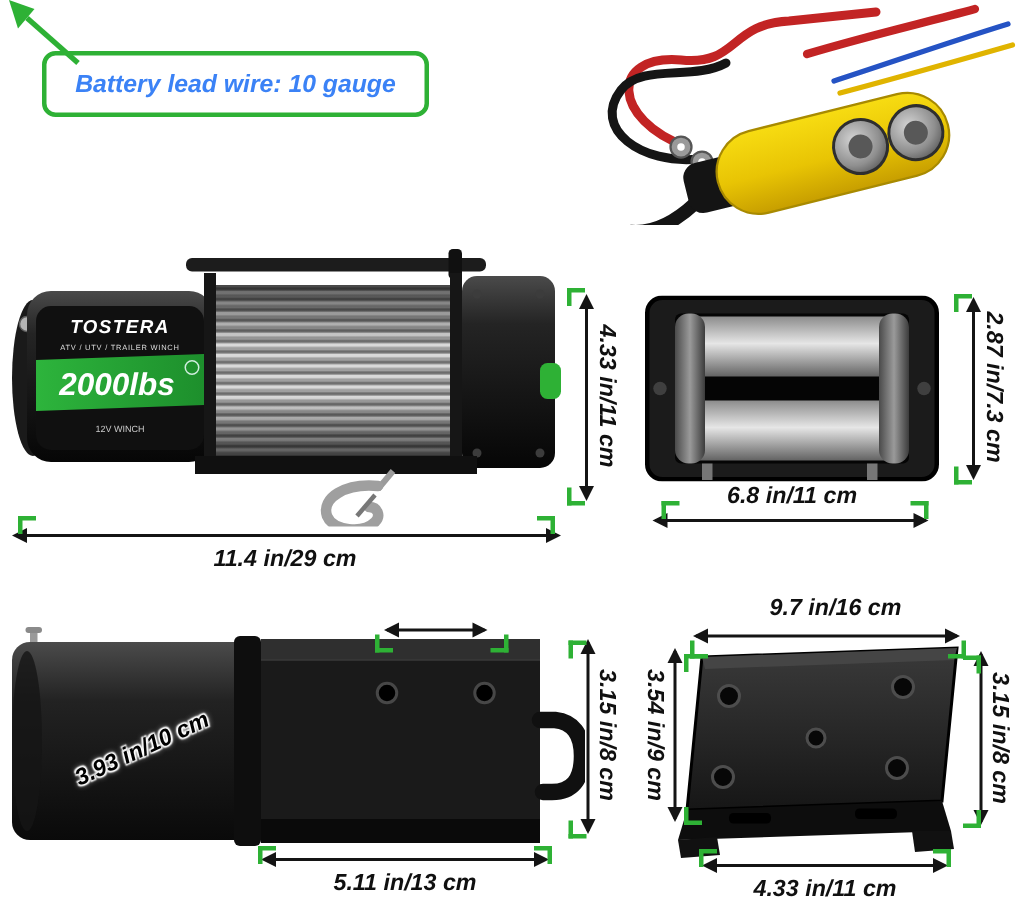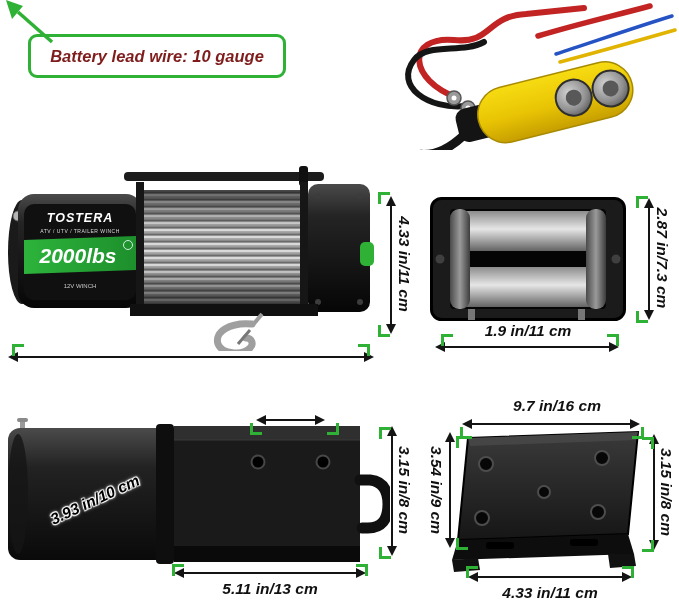--- a/index.html
+++ b/index.html
@@ -1,21 +1,21 @@
 <!DOCTYPE html>
 <html><head>
 <meta charset="utf-8">
 <style>
   html,body{margin:0;padding:0;background:#fff;}
   .canvas{position:relative;width:679px;height:613px;background:#ffffff;overflow:hidden;
           font-family:"Liberation Sans",sans-serif;}
   .abs{position:absolute;}
   .callout{position:absolute;left:28px;top:34px;width:252px;height:38px;border:3px solid #2eb135;
            border-radius:9px;display:flex;align-items:center;justify-content:center;
-           color:#7f1d1d;font-weight:bold;font-style:italic;font-size:16.5px;white-space:nowrap;}
+           color:#3b82f6;font-weight:bold;font-style:italic;font-size:16.5px;white-space:nowrap;}
   .hlabel,.vlabel,.dlabel{position:absolute;font:italic bold 15.5px "Liberation Sans",sans-serif;
            color:#101010;white-space:nowrap;}
   .hlabel{transform:translate(-50%,-50%);}
   .vlabel{transform:translate(-50%,-50%) rotate(90deg);}
   .dlabel{transform:translate(-50%,-50%) rotate(-25deg);color:#000;
           text-shadow:-1px -1px 1px #fff,1px -1px 1px #fff,-1px 1px 1px #fff,1px 1px 1px #fff,0 0 4px #fff;}
   .dim-h{position:absolute;height:2px;background:#141414;}
   .dim-h::before{content:"";position:absolute;left:-2px;top:-4px;width:0;height:0;
     border:5px solid transparent;border-left:0;border-right:10px solid #141414;}
   .dim-h::after{content:"";position:absolute;right:-2px;top:-4px;width:0;height:0;
@@ -193,25 +193,26 @@
     <rect x="34" y="112" width="28" height="7" rx="3" fill="#000"></rect>
     <rect x="118" y="109" width="28" height="7" rx="3" fill="#000"></rect>
     <polygon points="0,130 26,128 28,140 2,142" fill="#111"></polygon>
     <polygon points="156,124 182,124 184,136 158,138" fill="#111"></polygon>
   </svg>
 
   <div class="dim-v" style="left:390px;top:198px;height:134px"></div>
   <div class="vlabel" style="left:404px;top:264px">4.33 in/11 cm</div>
 
   <div class="dim-h" style="left:10px;top:356px;width:362px"></div>
+  <div class="hlabel" style="left:190px;top:373px">11.4 in/29 cm</div>
 
   <div class="dim-v" style="left:648px;top:200px;height:118px"></div>
   <div class="vlabel" style="left:662px;top:258px">2.87 in/7.3 cm</div>
 
-  <div class="hlabel" style="left:528px;top:331px">1.9 in/11 cm</div>
+  <div class="hlabel" style="left:528px;top:331px">6.8 in/11 cm</div>
   <div class="dim-h" style="left:437px;top:346px;width:180px"></div>
 
   <div class="dim-h" style="left:258px;top:419px;width:65px"></div>
 
   <div class="dim-v" style="left:391px;top:428px;height:126px"></div>
   <div class="vlabel" style="left:404px;top:490px">3.15 in/8 cm</div>
 
   <div class="dlabel" style="left:95px;top:500px">3.93 in/10 cm</div>
 
   <div class="dim-h" style="left:176px;top:572px;width:188px"></div>

